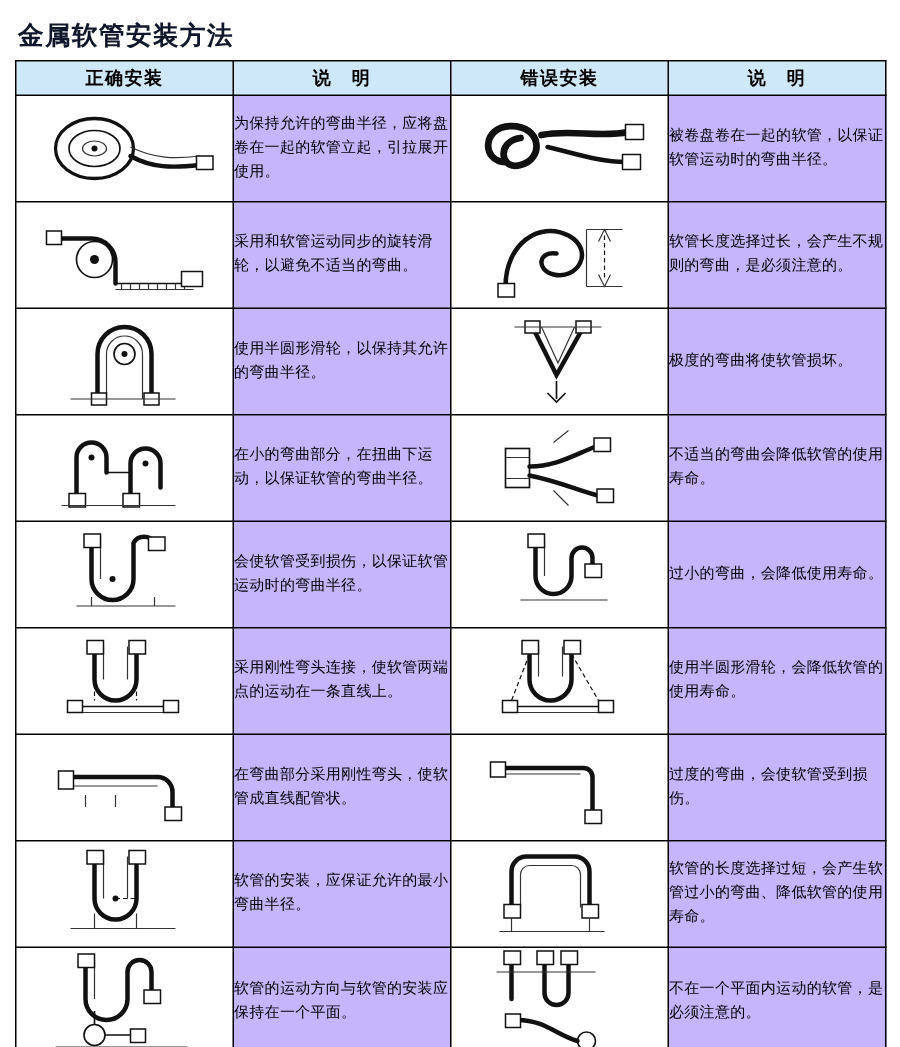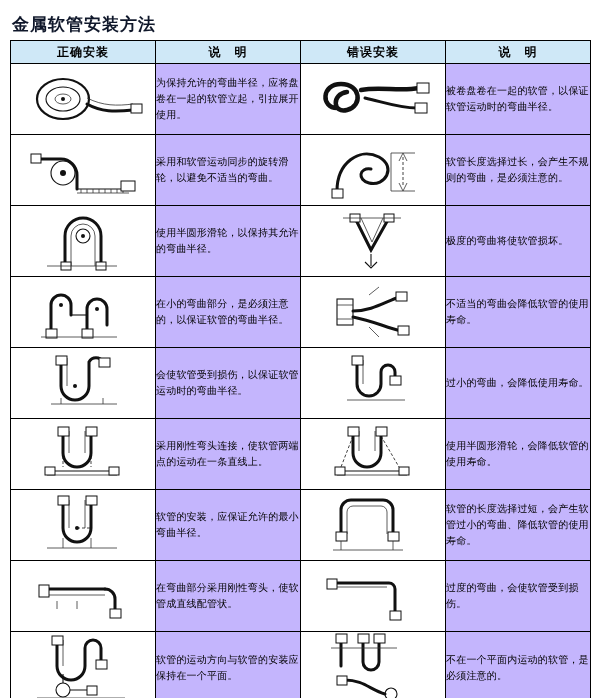--- a/index.html
+++ b/index.html
@@ -192,21 +192,21 @@
             <path class="ln-hose2" d="M34 52 L34 24 A10 10 0 0 1 54 24 L54 34"></path>
             <path class="ln-hose2" d="M70 52 L70 28 A10 10 0 0 1 90 28 L90 44"></path>
             <rect x="29" y="48" width="11" height="9" class="fw"></rect>
             <rect x="65" y="48" width="11" height="9" class="fw"></rect>
             <path class="ln" d="M54 34 L70 34"></path>
             <path class="ln-thin" d="M24 56 L100 56"></path>
             <circle cx="44" cy="24" r="2" class="fl"></circle>
             <circle cx="80" cy="28" r="2" class="fl"></circle>
           </svg>
         </td>
-        <td class="txt-cell">在小的弯曲部分，是必须注意的，以保证软管的弯曲半径。</td>
+        <td class="txt-cell">在小的弯曲部分，在扭曲下运动，以保证软管的弯曲半径。</td>
         <td class="img-cell">
           <svg class="fig" width="132" height="62" viewBox="0 0 132 62" aria-hidden="true">
             <rect x="30" y="18" width="16" height="26" class="ln"></rect>
             <path class="ln-thin" d="M30 24 L46 24 M30 38 L46 38"></path>
             <path class="ln-hose2" d="M46 30 C 64 30, 76 22, 92 16"></path>
             <path class="ln-hose2" d="M46 36 C 66 40, 78 46, 94 50"></path>
             <rect x="89" y="11" width="11" height="9" class="fw"></rect>
             <rect x="91" y="45" width="11" height="9" class="fw"></rect>
             <path class="ln-thin" d="M62 14 L72 6 M62 46 L72 56"></path>
           </svg>
@@ -266,20 +266,43 @@
             <rect x="92" y="44" width="10" height="8" class="fw"></rect>
             <path class="dash" d="M46 13 L34 44 M74 13 L92 44"></path>
           </svg>
         </td>
         <td class="txt-cell">使用半圆形滑轮，会降低软管的使用寿命。</td>
       </tr>
 
       <tr>
         <td class="img-cell">
           <svg class="fig" width="132" height="62" viewBox="0 0 132 62" aria-hidden="true">
+            <path class="ln-hose2" d="M26 24 L88 24"></path>
+            <path class="ln-thin" d="M26 30 L88 30"></path>
+            <rect x="22" y="20" width="10" height="12" class="fw"></rect>
+            <path class="ln-hose2" d="M88 24 A10 10 0 0 1 98 34 L98 48"></path>
+            <rect x="93" y="44" width="11" height="9" class="fw"></rect>
+            <path class="ln-thin" d="M40 36 L40 44 M60 36 L60 44"></path>
+          </svg>
+        </td>
+        <td class="txt-cell">在弯曲部分采用刚性弯头，使软管成直线配管状。</td>
+        <td class="img-cell">
+          <svg class="fig" width="132" height="62" viewBox="0 0 132 62" aria-hidden="true">
+            <path class="ln-hose2" d="M24 18 L82 18 A6 6 0 0 1 88 24 L88 50"></path>
+            <path class="ln-thin" d="M24 22 L80 22"></path>
+            <rect x="20" y="14" width="10" height="10" class="fw"></rect>
+            <rect x="83" y="46" width="11" height="9" class="fw"></rect>
+          </svg>
+        </td>
+        <td class="txt-cell">过度的弯曲，会使软管受到损伤。</td>
+      </tr>
+
+      <tr>
+        <td class="img-cell">
+          <svg class="fig" width="132" height="62" viewBox="0 0 132 62" aria-hidden="true">
             <path class="ln-hose2" d="M46 6 L46 34 A14 14 0 0 0 74 34 L74 6"></path>
             <path class="ln-thin" d="M52 6 L52 34 M68 6 L68 34"></path>
             <rect x="41" y="2" width="11" height="9" class="fw"></rect>
             <rect x="69" y="2" width="11" height="9" class="fw"></rect>
             <circle cx="60" cy="34" r="2" class="fl"></circle>
             <path class="dash" d="M60 34 L74 34"></path>
             <path class="ln-thin" d="M30 54 L100 54"></path>
             <path class="ln-thin" d="M46 44 L46 54 M74 44 L74 54"></path>
           </svg>
         </td>
@@ -288,43 +311,20 @@
           <svg class="fig" width="132" height="62" viewBox="0 0 132 62" aria-hidden="true">
             <path class="ln-hose2" d="M34 40 L34 16 A10 10 0 0 1 44 6 L76 6 A10 10 0 0 1 86 16 L86 40"></path>
             <path class="ln-thin" d="M40 40 L40 18 A6 6 0 0 1 46 12 L74 12 A6 6 0 0 1 80 18 L80 40"></path>
             <rect x="29" y="38" width="11" height="9" class="fw"></rect>
             <rect x="81" y="38" width="11" height="9" class="fw"></rect>
             <path class="ln-thin" d="M26 56 L96 56"></path>
             <path class="ln-thin" d="M34 47 L34 56 M86 47 L86 56"></path>
           </svg>
         </td>
         <td class="txt-cell">软管的长度选择过短，会产生软管过小的弯曲、降低软管的使用寿命。</td>
-      </tr>
-
-      <tr>
-        <td class="img-cell">
-          <svg class="fig" width="132" height="62" viewBox="0 0 132 62" aria-hidden="true">
-            <path class="ln-hose2" d="M26 24 L88 24"></path>
-            <path class="ln-thin" d="M26 30 L88 30"></path>
-            <rect x="22" y="20" width="10" height="12" class="fw"></rect>
-            <path class="ln-hose2" d="M88 24 A10 10 0 0 1 98 34 L98 48"></path>
-            <rect x="93" y="44" width="11" height="9" class="fw"></rect>
-            <path class="ln-thin" d="M40 36 L40 44 M60 36 L60 44"></path>
-          </svg>
-        </td>
-        <td class="txt-cell">在弯曲部分采用刚性弯头，使软管成直线配管状。</td>
-        <td class="img-cell">
-          <svg class="fig" width="132" height="62" viewBox="0 0 132 62" aria-hidden="true">
-            <path class="ln-hose2" d="M24 18 L82 18 A6 6 0 0 1 88 24 L88 50"></path>
-            <path class="ln-thin" d="M24 22 L80 22"></path>
-            <rect x="20" y="14" width="10" height="10" class="fw"></rect>
-            <rect x="83" y="46" width="11" height="9" class="fw"></rect>
-          </svg>
-        </td>
-        <td class="txt-cell">过度的弯曲，会使软管受到损伤。</td>
       </tr>
 
       <tr>
         <td class="img-cell">
           <svg class="fig" width="132" height="72" viewBox="0 0 132 72" aria-hidden="true">
             <path class="ln-hose2" d="M40 8 L40 34 A14 14 0 0 0 68 34 L68 16 A8 8 0 0 1 84 16 L84 30"></path>
             <path class="ln-thin" d="M46 8 L46 34"></path>
             <rect x="35" y="4" width="11" height="9" class="fw"></rect>
             <rect x="79" y="28" width="11" height="9" class="fw"></rect>
             <circle cx="46" cy="58" r="7" class="ln"></circle>

